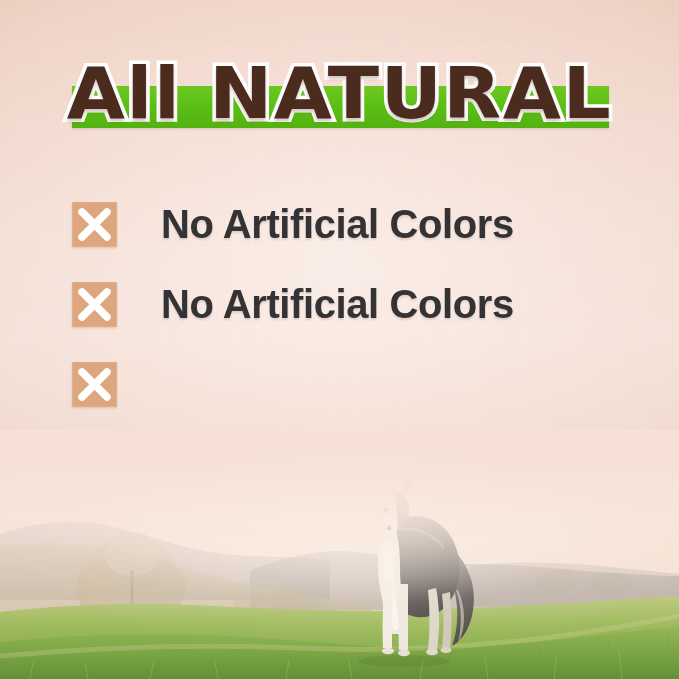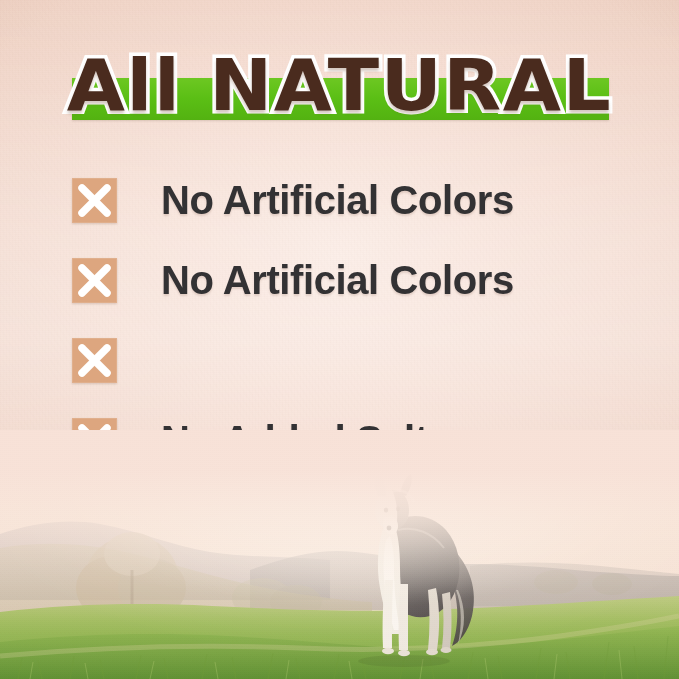--- a/index.html
+++ b/index.html
@@ -75,21 +75,21 @@
       radial-gradient(120% 100% at 50% 45%,
         rgba(0,0,0,0) 55%,
         rgba(150,100,78,0.10) 86%,
         rgba(130,84,64,0.19) 100%);
   }
 
   
   .headline-wrap {
     position: absolute;
     left: 0;
-    top: 40px;
+    top: 48px;
     width: 584px;
     height: 92px;
   }
   .headline-bar {
     position: absolute;
     left: 72px;
     top: 38px;
     width: 537px;
     height: 42px;
     background: linear-gradient(180deg, #6dc722 0%, #5bbf15 48%, #53b211 100%);
@@ -114,21 +114,21 @@
        0 1px 0 rgba(255,255,255,0.55);
     white-space: nowrap;
     transform: scaleX(1.06);
     transform-origin: 50% 50%;
   }
 
   
   .benefit-list {
     position: absolute;
     left: 0;
-    top: 160px;
+    top: 184px;
     width: 617px;
   }
   .benefit-row {
     position: relative;
     height: 80px;
     display: flex;
     align-items: center;
     padding-left: 72px;
   }
 

